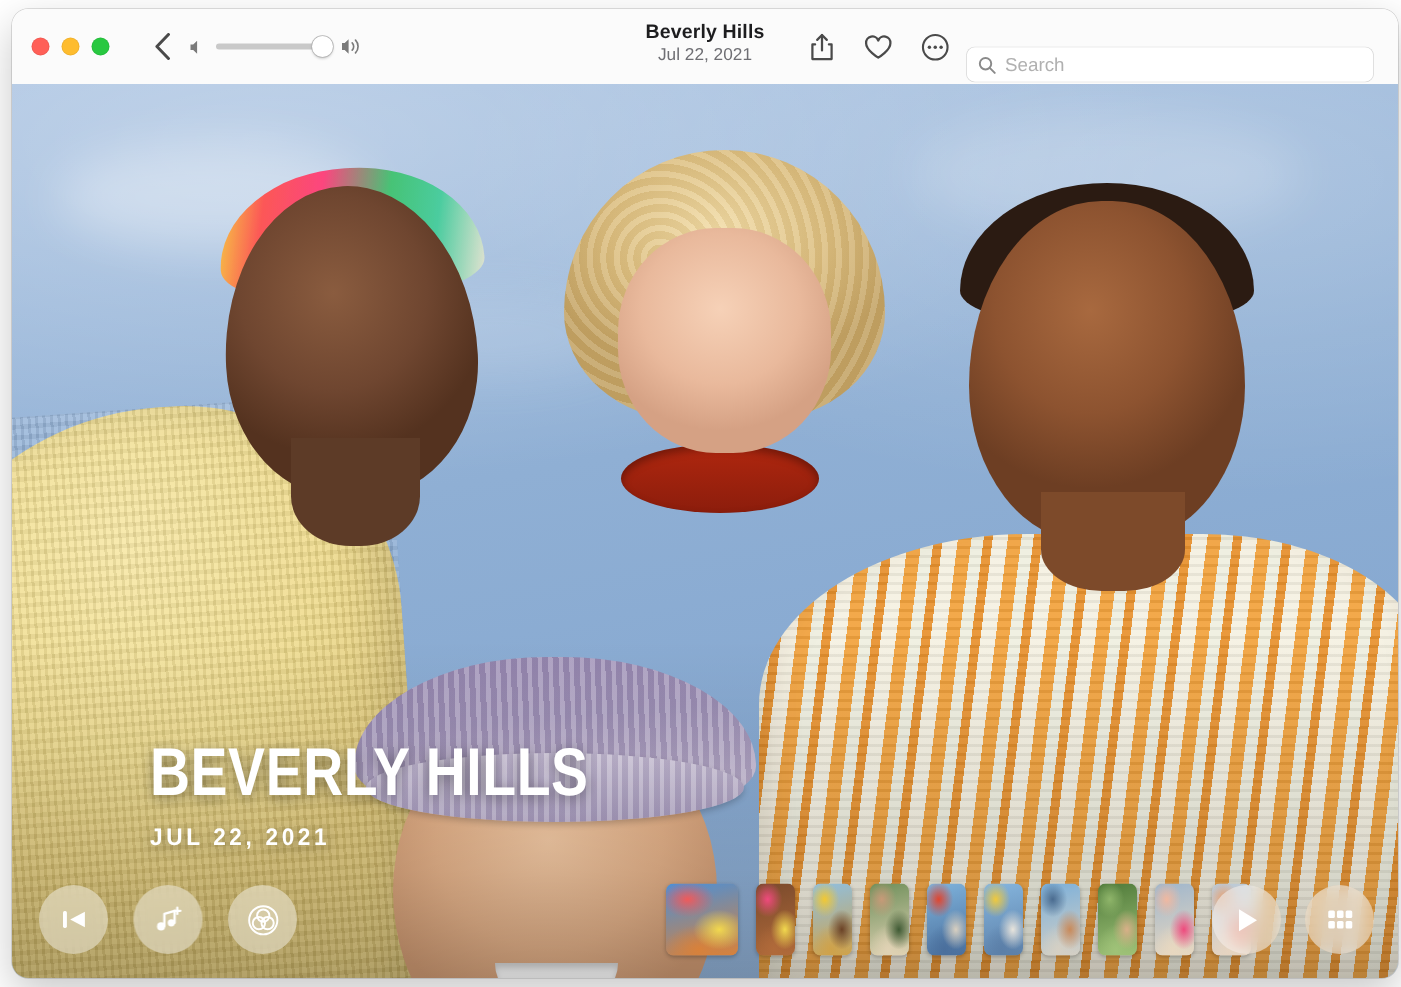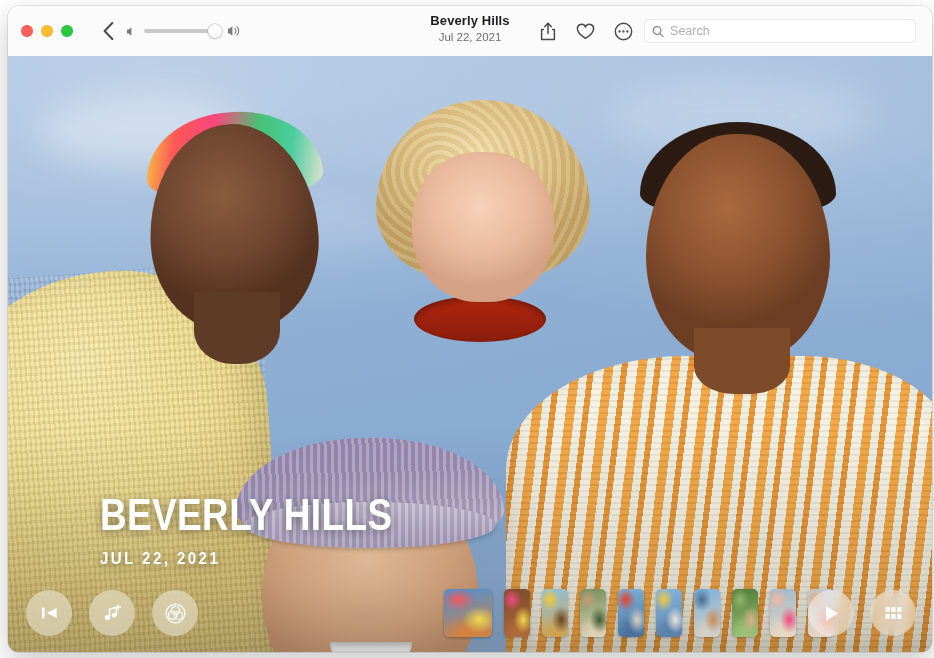--- a/index.html
+++ b/index.html
@@ -24,21 +24,21 @@
   .vol-knob{position:absolute;right:-2px;top:50%;transform:translateY(-50%);width:14px;height:14px;border-radius:50%;
             background:#fff;box-shadow:0 0 0 .5px #b4b4b4, 0 1px 2px rgba(0,0,0,.22);}
 
   .title-block{position:absolute;left:0;right:0;top:7px;text-align:center;pointer-events:none;}
   .title-main{font-size:13px;font-weight:700;color:#1d1d1f;letter-spacing:.1px;line-height:16px;}
   .title-sub{font-size:11.5px;color:#6e6e73;line-height:15px;margin-top:1px;}
 
   .tb-icons{position:absolute;left:528px;top:14px;display:flex;gap:15px;align-items:center;}
   .tb-ico{width:23px;height:23px;display:flex;align-items:center;justify-content:center;}
 
-  .search{position:absolute;right:16px;top:13px;width:272px;height:24px;border-radius:6px;background:#fff;
+  .search{position:absolute;right:16px;top:25px;width:272px;height:24px;border-radius:6px;background:#fff;
           box-shadow:inset 0 0 0 .5px #d6d6d6;display:flex;align-items:center;padding:4px 8px;box-sizing:border-box;}
   .search input{border:0;outline:0;background:transparent;font-family:"Liberation Sans",sans-serif;font-size:12.5px;
                 color:#1d1d1f;width:100%;margin-left:6px;padding:0;}
   .search input::placeholder{color:#b0b0b0;}
 
   
   .photo{position:absolute;left:0;top:50px;width:100%;height:596px;overflow:hidden;background:#8fafd4;}
   .sky{position:absolute;inset:0;
        background:
          radial-gradient(120% 70% at 18% 6%, rgba(255,255,255,.30), rgba(255,255,255,0) 55%),

